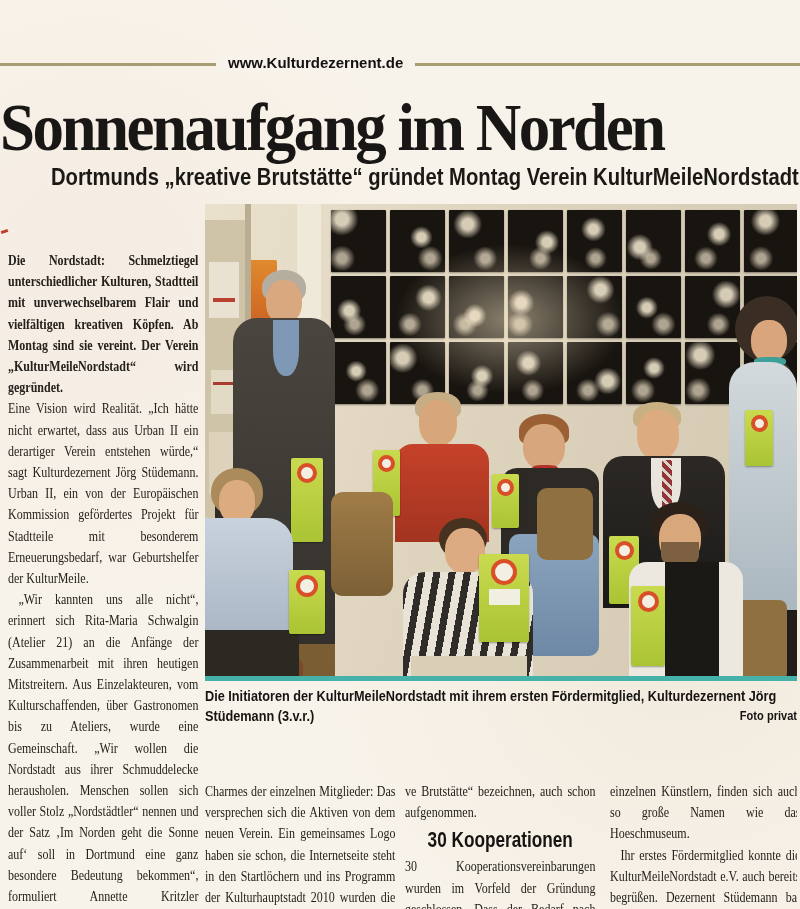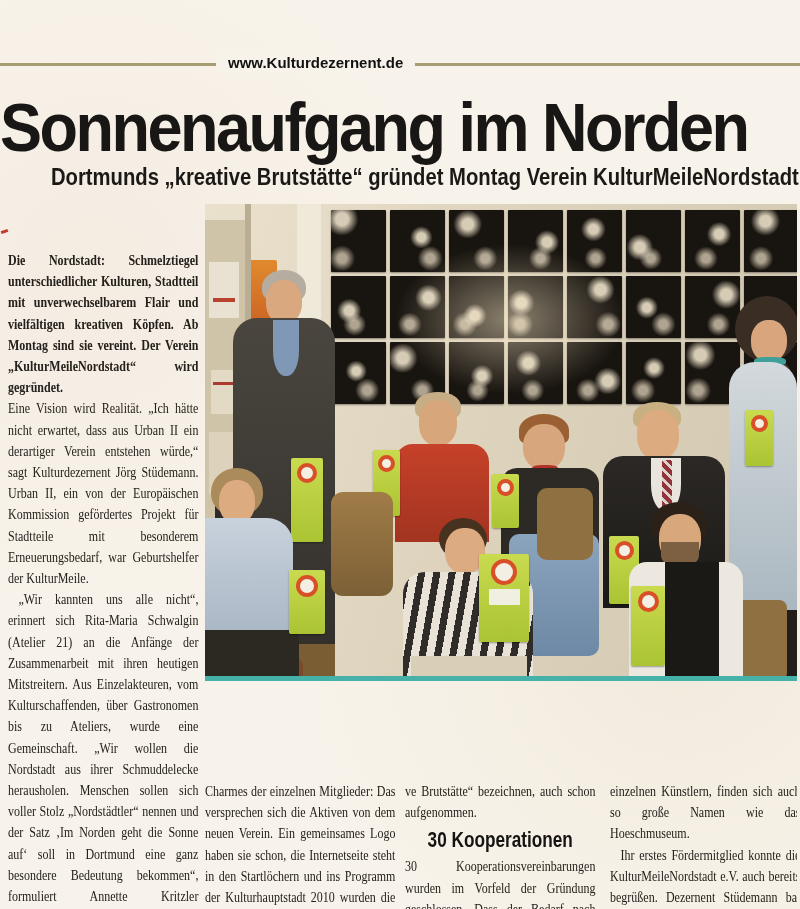--- a/index.html
+++ b/index.html
@@ -26,21 +26,21 @@
   .mast-url{
     position:absolute;left:216px;top:53px;padding:0 12px;
     background:#f8f3ea;line-height:20px;
     font-family:"Liberation Sans","DejaVu Sans",sans-serif;
     font-weight:bold;font-size:15px;color:#121212;z-index:2;
   }
   .red-tick{position:absolute;left:1px;top:230px;width:7px;height:3px;background:#c23a2b;transform:rotate(-18deg);}
   
   .headline{
     position:absolute;left:0;top:88px;width:656px;text-align:center;
-    font-family:Liberation Sans, sans-serif;
+    font-family:Liberation Serif, serif;
     font-weight:bold;font-size:63px;letter-spacing:-2.5px;color:#191715;
     white-space:nowrap;
   }
   .headline-inner{display:inline-block;transform:scaleY(1.08);transform-origin:center top;}
   .subheadline{position:absolute;left:0;top:164px;width:800px;text-align:center;}
   .subheadline-inner{
     display:inline-block;transform:scaleX(0.88);transform-origin:center top;
     font-family:"Liberation Sans","DejaVu Sans",sans-serif;
     font-weight:bold;font-size:23px;color:#1b1916;white-space:nowrap;
   }
@@ -201,20 +201,26 @@
       <div style="position: absolute; left: 454px; top: 310px; width: 42px; height: 50px; background: rgb(217, 167, 124); border-radius: 46%;"></div>
       <div style="position: absolute; left: 456px; top: 338px; width: 38px; height: 26px; background: rgb(125, 95, 66); border-radius: 0px 0px 50% 50%;"></div>
       <div style="position: absolute; left: 424px; top: 358px; width: 114px; height: 119px; background: rgb(236, 232, 224); border-radius: 18px 18px 0px 0px;"></div>
       <div style="position: absolute; left: 460px; top: 358px; width: 54px; height: 119px; background: rgb(27, 25, 22); border-radius: 0px;"></div>
       <div style="position: absolute; left: 426px; top: 382px; width: 34px; height: 80px; background: linear-gradient(rgb(201, 218, 78) 0%, rgb(170, 196, 51) 100%); border-radius: 2px; box-shadow: rgba(0, 0, 0, 0.35) 0px 1px 2px;">
         <div style="width: 21px; height: 21px; margin: 5px auto 0px; border: 4px solid rgb(217, 79, 39); border-radius: 50%; background: rgb(243, 239, 226); box-sizing: border-box;"></div>
       </div>
       <div style="position: absolute; left: 0px; top: 472px; width: 592px; height: 5px; background: rgb(70, 177, 169); border-radius: 0px;"></div>
     </div>
 
+  <div class="caption">
+    <div class="caption-inner">
+      <span>Die Initiatoren der KulturMeileNordstadt mit ihrem ersten Fördermitglied, Kulturdezernent Jörg Stüdemann (3.v.r.)</span>
+      <span class="caption-credit">Foto privat</span>
+    </div>
+  </div>
 
   <div class="col-outer bcol2">
     <div class="col-inner">
         <p>Charmes der einzelnen Mitglieder: Das versprechen sich die Aktiven von dem neuen Verein. Ein gemeinsames Logo haben sie schon, die Internetseite steht in den Startlöchern und ins Programm der Kulturhauptstadt 2010 wurden die Dortmunder, die ihren Stadtteil gerne als „kreati-</p>
       </div>
   </div>
 
   <div class="col-outer bcol3">
     <div class="col-inner">
       <div>

